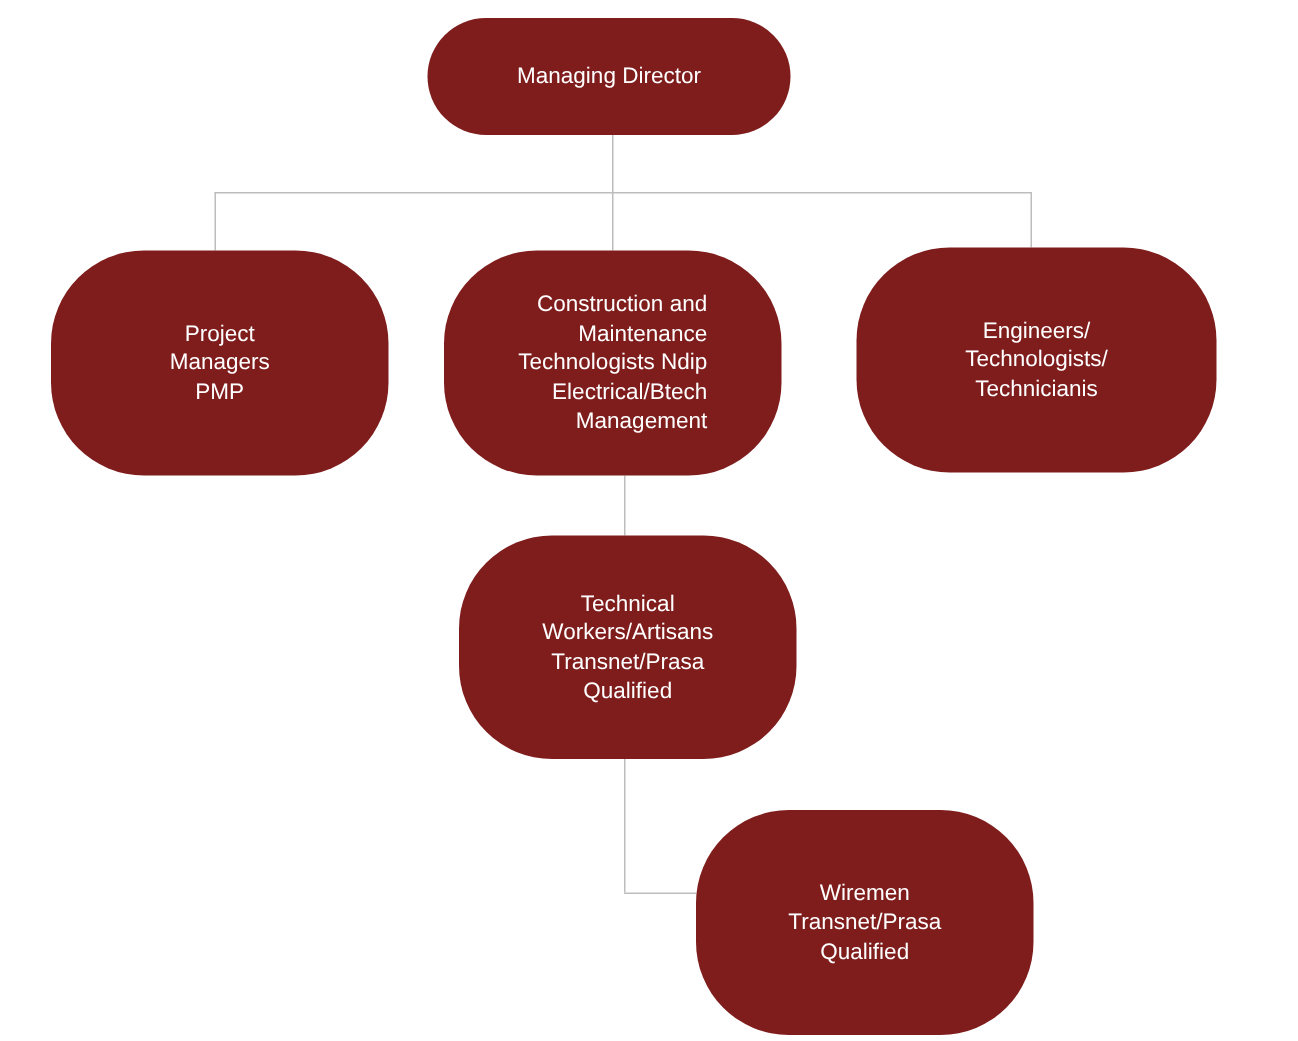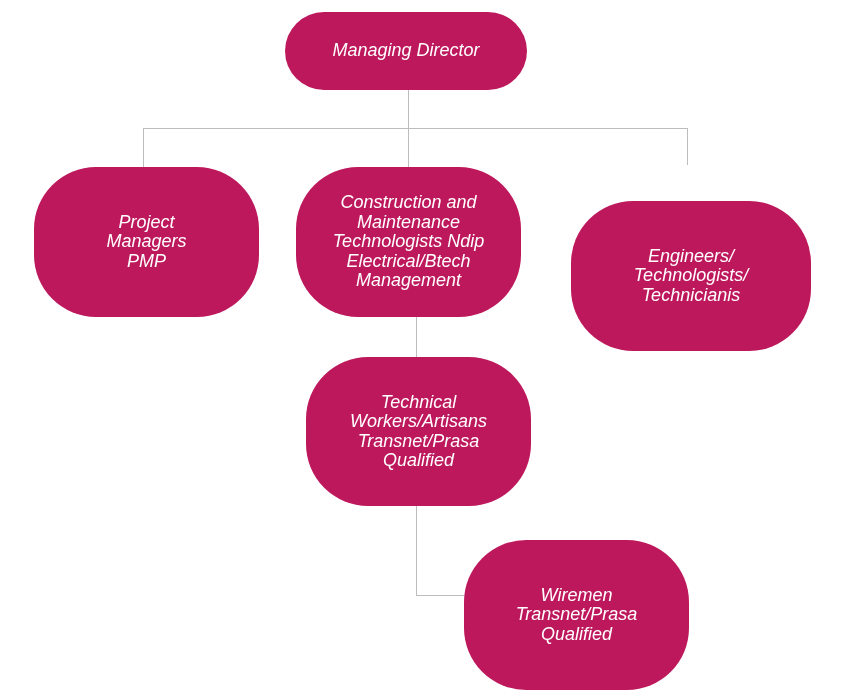--- a/index.html
+++ b/index.html
@@ -1,29 +1,28 @@
 <!DOCTYPE html>
 <html><head>
 <meta charset="utf-8">
 <style>
   html, body { margin: 0; padding: 0; background: #ffffff; }
   body { width: 865px; height: 694px; position: relative; overflow: hidden;
          font-family: "Liberation Sans", sans-serif; }
   .node {
     position: absolute;
-    background: #be185d;
+    background: #7f1d1d;
     color: #ffffff;
     display: flex; align-items: center; justify-content: center;
     text-align: center;
-    font-size: 18px;
+    font-size: 15px;
     line-height: 19.5px;
     box-sizing: border-box;
     padding: 0 18px;
     white-space: pre-line;
-    font-style: italic;
   }
   .line { position: absolute; background: #bdbdbd; }
   .h { height: 1px; }
   .v { width: 1px; }
 </style>
 </head>
 <body>
 
 <div class="line v" style="left:408px; top:90px; height:38px;"></div>
 <div class="line h" style="left:143px; top:128px; width:545px;"></div>
@@ -33,27 +32,27 @@
 <div class="line v" style="left:416px; top:317px; height:40px;"></div>
 <div class="line v" style="left:416px; top:506px; height:89px;"></div>
 <div class="line h" style="left:416px; top:595px; width:48px;"></div>
 
 <div class="node" style="left:285px; top:12px; width:242px; height:78px; border-radius:39px;">Managing Director</div>
 
 <div class="node" style="left:34px; top:167px; width:225px; height:150px; border-radius:62px;">Project
 Managers
 PMP</div>
 
-<div class="node" style="left:296px; top:167px; width:225px; height:150px; border-radius:62px; padding:0 10px;">Construction and
+<div class="node" style="left:296px; top:167px; width:225px; height:150px; border-radius:62px; padding:0 10px;text-align:right;">Construction and
 Maintenance
 Technologists Ndip
 Electrical/Btech
 Management</div>
 
-<div class="node" style="left:571px; top:165px; width:240px; height:150px; border-radius:62px;margin-top:36px;">Engineers/
+<div class="node" style="left:571px; top:165px; width:240px; height:150px; border-radius:62px;">Engineers/
 Technologists/
 Technicianis</div>
 
 <div class="node" style="left:306px; top:357px; width:225px; height:149px; border-radius:62px;">Technical
 Workers/Artisans
 Transnet/Prasa
 Qualified</div>
 
 <div class="node" style="left:464px; top:520px; width:225px; height:150px; border-radius:62px;margin-top:20px;">Wiremen
 Transnet/Prasa

